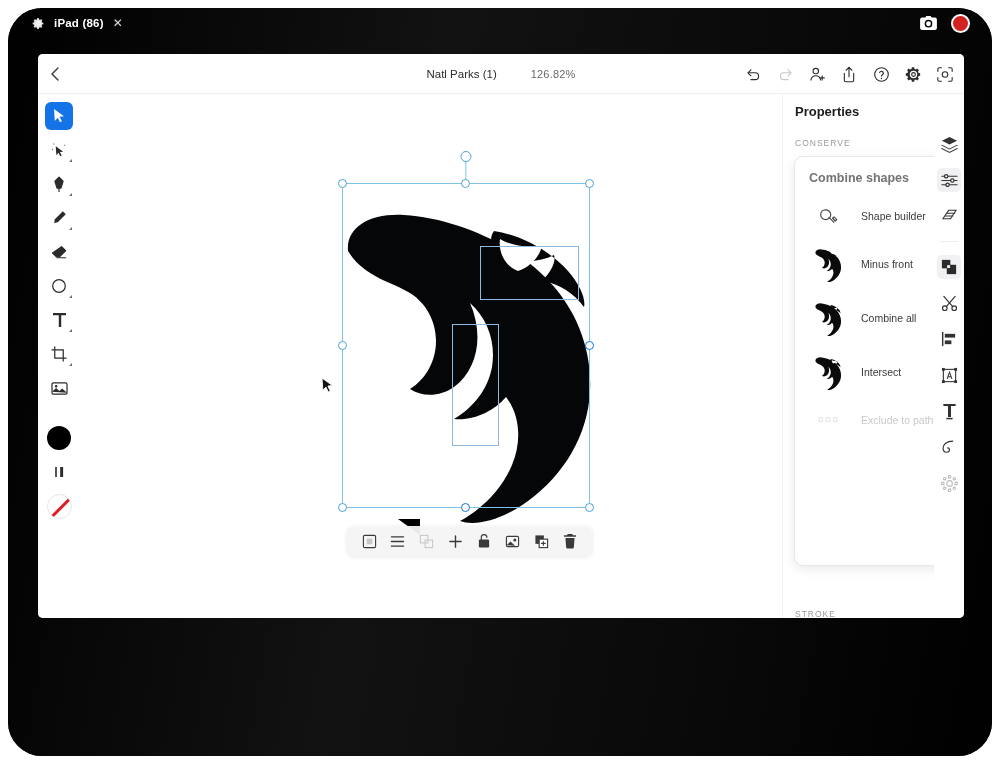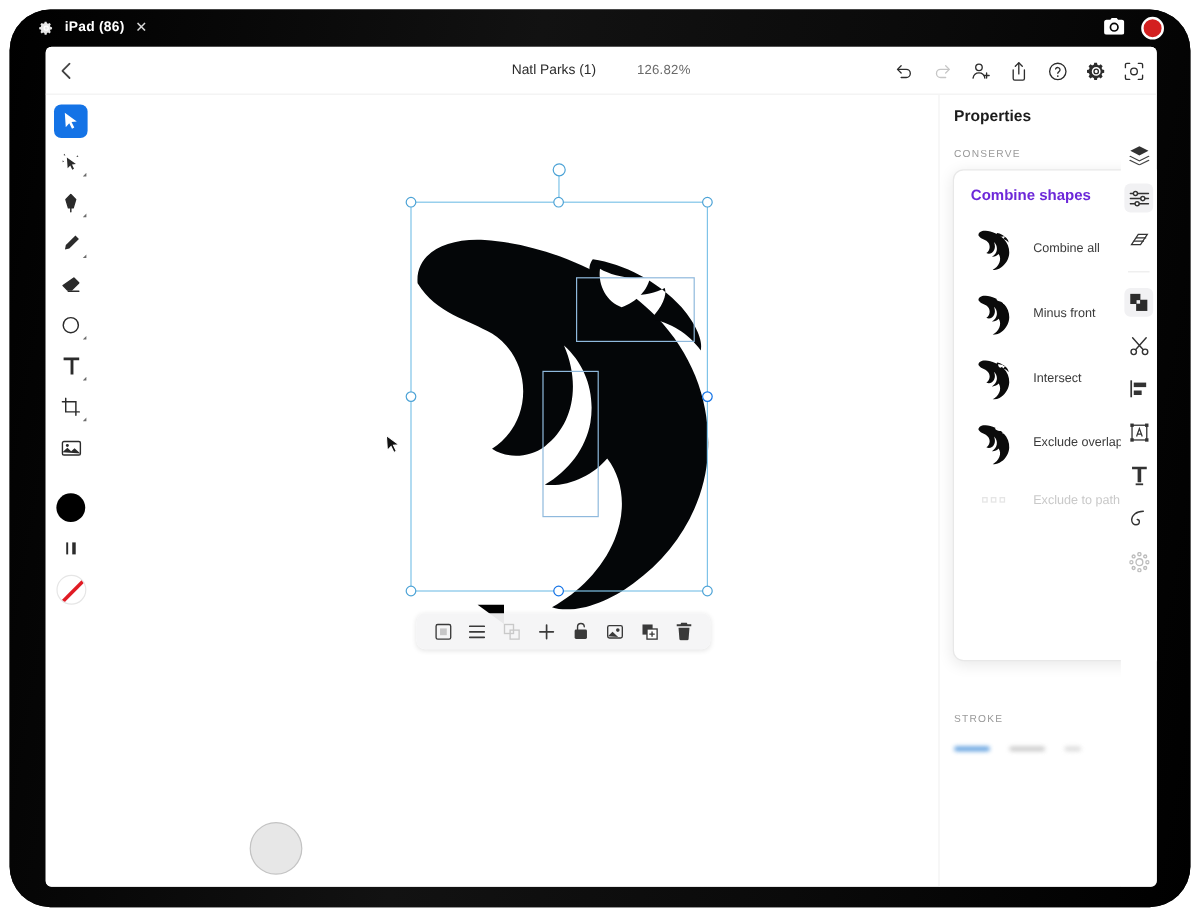--- a/index.html
+++ b/index.html
@@ -40,22 +40,22 @@
     position: absolute; right: 22px; top: 6px;
     display: flex; align-items: center; gap: 14px;
   }
   #rec-dot {
     width: 19px; height: 19px; border-radius: 50%;
     background: #d32020; border: 2.5px solid #fff;
   }
 
   
   #screen {
-    position: absolute; left: 30px; top: 31px;
-    width: 926px; height: 700px;
+    position: absolute; left: 30px; top: 46px;
+    width: 926px; height: 564px;
     background: #ffffff;
     border-radius: 5px;
     overflow: hidden;
   }
 
   
   #appbar {
     position: absolute; left: 0; top: 0; width: 926px; height: 40px;
     background: #fff;
     border-bottom: 1px solid #efefef;
@@ -219,21 +219,21 @@
     background: #fff;
     border: 1px solid #e8e8e8;
     border-radius: 9px;
     box-shadow: 0 3px 12px rgba(0,0,0,.09);
     overflow: hidden;
   }
   #combine-head {
     display: flex; align-items: center; justify-content: space-between;
     padding: 13px 14px 10px 14px;
   }
-  #combine-head .t { font-size: 12.5px; font-weight: 700; color: #6d28d9; }
+  #combine-head .t { font-size: 12.5px; font-weight: 700; color: #737373; }
   #combine-head .arr { font-size: 13px; color: #555; }
   .cs-item {
     display: flex; align-items: center;
     height: 54px; padding: 0 14px; gap: 14px;
   }
   .cs-item .thumb {
     width: 38px; height: 40px; flex: 0 0 38px;
     display: flex; align-items: center; justify-content: center;
   }
   .cs-item .lbl { font-size: 10.5px; color: #3a3a3a; }
@@ -527,61 +527,61 @@
     <div id="right-panel">
       <div id="panel-title">Properties</div>
       <div id="panel-transform-label">CONSERVE</div>
 
       <div id="combine-pop">
         <div id="combine-head">
           <span class="t">Combine shapes</span>
           <span class="arr">→</span>
         </div>
 
+        <div class="cs-item small">
+          <span class="thumb">
+            <svg width="22" height="20" viewBox="0 0 24 22" fill="none" stroke="#4a4a4a" stroke-width="1.3" stroke-linejoin="round">
+              <path d="M4 9.5c0-3 2.3-5.2 5.3-5.2S15 6.5 15 9.5 12.3 15 9.3 15 4 12.5 4 9.5z"></path>
+              <path d="M13 12.5l5.5 5.5M17 13.5l1.6-1.6 3 3-1.6 1.6z" stroke-linecap="round"></path>
+            </svg>
+          </span>
+          <span class="lbl">Shape builder</span>
+        </div>
+
+        <div class="cs-item">
+          <span class="thumb">
+            <svg width="34" height="36" viewBox="0 0 250 340" fill="#0b0b0b">
+              <path d="M6 68 C4 44,28 30,62 32 C110 35,168 58,205 96 C236 128,250 168,248 208 C246 252,222 292,186 318 C162 336,134 344,118 338 C140 326,160 306,170 282 C180 258,178 232,164 214 C152 228,132 238,112 236 C132 224,146 206,150 184 C154 160,146 136,128 120 C142 152,136 186,112 204 C98 214,80 214,68 206 C84 196,94 178,94 158 C94 138,84 120,68 110 C48 98,22 94,6 68 Z"></path>
+              <path fill="#fff" d="M150 56 C176 62,206 74,228 92 C236 100,238 110,236 118 C226 106,212 98,198 96 C206 86,208 78,206 72 C190 80,172 80,158 72 C150 66,146 60,150 56 Z"></path>
+            </svg>
+          </span>
+          <span class="lbl">Minus front</span>
+        </div>
 
         <div class="cs-item">
           <span class="thumb">
             <svg width="34" height="36" viewBox="0 0 250 340" fill="#0b0b0b">
               <path d="M6 68 C4 44,28 30,62 32 C110 35,168 58,205 96 C236 128,250 168,248 208 C246 252,222 292,186 318 C162 336,134 344,118 338 C140 326,160 306,170 282 C180 258,178 232,164 214 C152 228,132 238,112 236 C132 224,146 206,150 184 C154 160,146 136,128 120 C142 152,136 186,112 204 C98 214,80 214,68 206 C84 196,94 178,94 158 C94 138,84 120,68 110 C48 98,22 94,6 68 Z"></path>
               <path d="M152 48 C178 52,206 66,226 88 C238 102,244 116,242 124 C232 110,216 100,200 98 C210 88,214 78,212 72 C196 80,176 80,160 72 C150 66,146 56,152 48 Z"></path>
             </svg>
           </span>
           <span class="lbl">Combine all</span>
-        </div>
-
-        <div class="cs-item">
-          <span class="thumb">
-            <svg width="34" height="36" viewBox="0 0 250 340" fill="#0b0b0b">
-              <path d="M6 68 C4 44,28 30,62 32 C110 35,168 58,205 96 C236 128,250 168,248 208 C246 252,222 292,186 318 C162 336,134 344,118 338 C140 326,160 306,170 282 C180 258,178 232,164 214 C152 228,132 238,112 236 C132 224,146 206,150 184 C154 160,146 136,128 120 C142 152,136 186,112 204 C98 214,80 214,68 206 C84 196,94 178,94 158 C94 138,84 120,68 110 C48 98,22 94,6 68 Z"></path>
-              <path fill="#fff" d="M150 56 C176 62,206 74,228 92 C236 100,238 110,236 118 C226 106,212 98,198 96 C206 86,208 78,206 72 C190 80,172 80,158 72 C150 66,146 60,150 56 Z"></path>
-            </svg>
-          </span>
-          <span class="lbl">Minus front</span>
         </div>
 
         <div class="cs-item">
           <span class="thumb">
             <svg width="34" height="36" viewBox="0 0 250 340" fill="#0b0b0b">
               <path d="M6 68 C4 44,28 30,62 32 C110 35,168 58,205 96 C236 128,250 168,248 208 C246 252,222 292,186 318 C162 336,134 344,118 338 C140 326,160 306,170 282 C180 258,178 232,164 214 C152 228,132 238,112 236 C132 224,146 206,150 184 C154 160,146 136,128 120 C142 152,136 186,112 204 C98 214,80 214,68 206 C84 196,94 178,94 158 C94 138,84 120,68 110 C48 98,22 94,6 68 Z"></path>
               <path d="M152 48 C178 52,206 66,226 88 C238 102,244 116,242 124 C232 110,216 100,200 98 C210 88,214 78,212 72 C196 80,176 80,160 72 C150 66,146 56,152 48 Z"></path>
               <path fill="#fff" d="M162 60 C174 66,190 68,202 64 C200 76,190 86,178 90 C166 86,158 72,162 60 Z"></path>
             </svg>
           </span>
           <span class="lbl">Intersect</span>
         </div>
 
-        <div class="cs-item">
-          <span class="thumb">
-            <svg width="34" height="36" viewBox="0 0 250 340" fill="#0b0b0b">
-              <path d="M6 68 C4 44,28 30,62 32 C110 35,168 58,205 96 C236 128,250 168,248 208 C246 252,222 292,186 318 C162 336,134 344,118 338 C140 326,160 306,170 282 C180 258,178 232,164 214 C152 228,132 238,112 236 C132 224,146 206,150 184 C154 160,146 136,128 120 C142 152,136 186,112 204 C98 214,80 214,68 206 C84 196,94 178,94 158 C94 138,84 120,68 110 C48 98,22 94,6 68 Z"></path>
-              <path fill="#fff" d="M140 52 C172 58,206 74,228 96 C234 104,236 112,234 118 C222 104,206 96,192 94 C200 84,202 76,200 70 C184 80,164 80,148 70 C138 64,134 56,140 52 Z"></path>
-            </svg>
-          </span>
-          <span class="lbl">Exclude overlap</span>
-        </div>
 
 
         <div class="cs-item small dimmed">
           <span class="thumb">
             <svg width="20" height="12" viewBox="0 0 22 12" fill="none" stroke="#9a9a9a" stroke-width="1.2">
               <rect x="1" y="3.5" width="4" height="4"></rect>
                 <rect x="9" y="3.5" width="4" height="4"></rect>
                 <rect x="17" y="3.5" width="4" height="4"></rect>
             </svg>
           </span>

